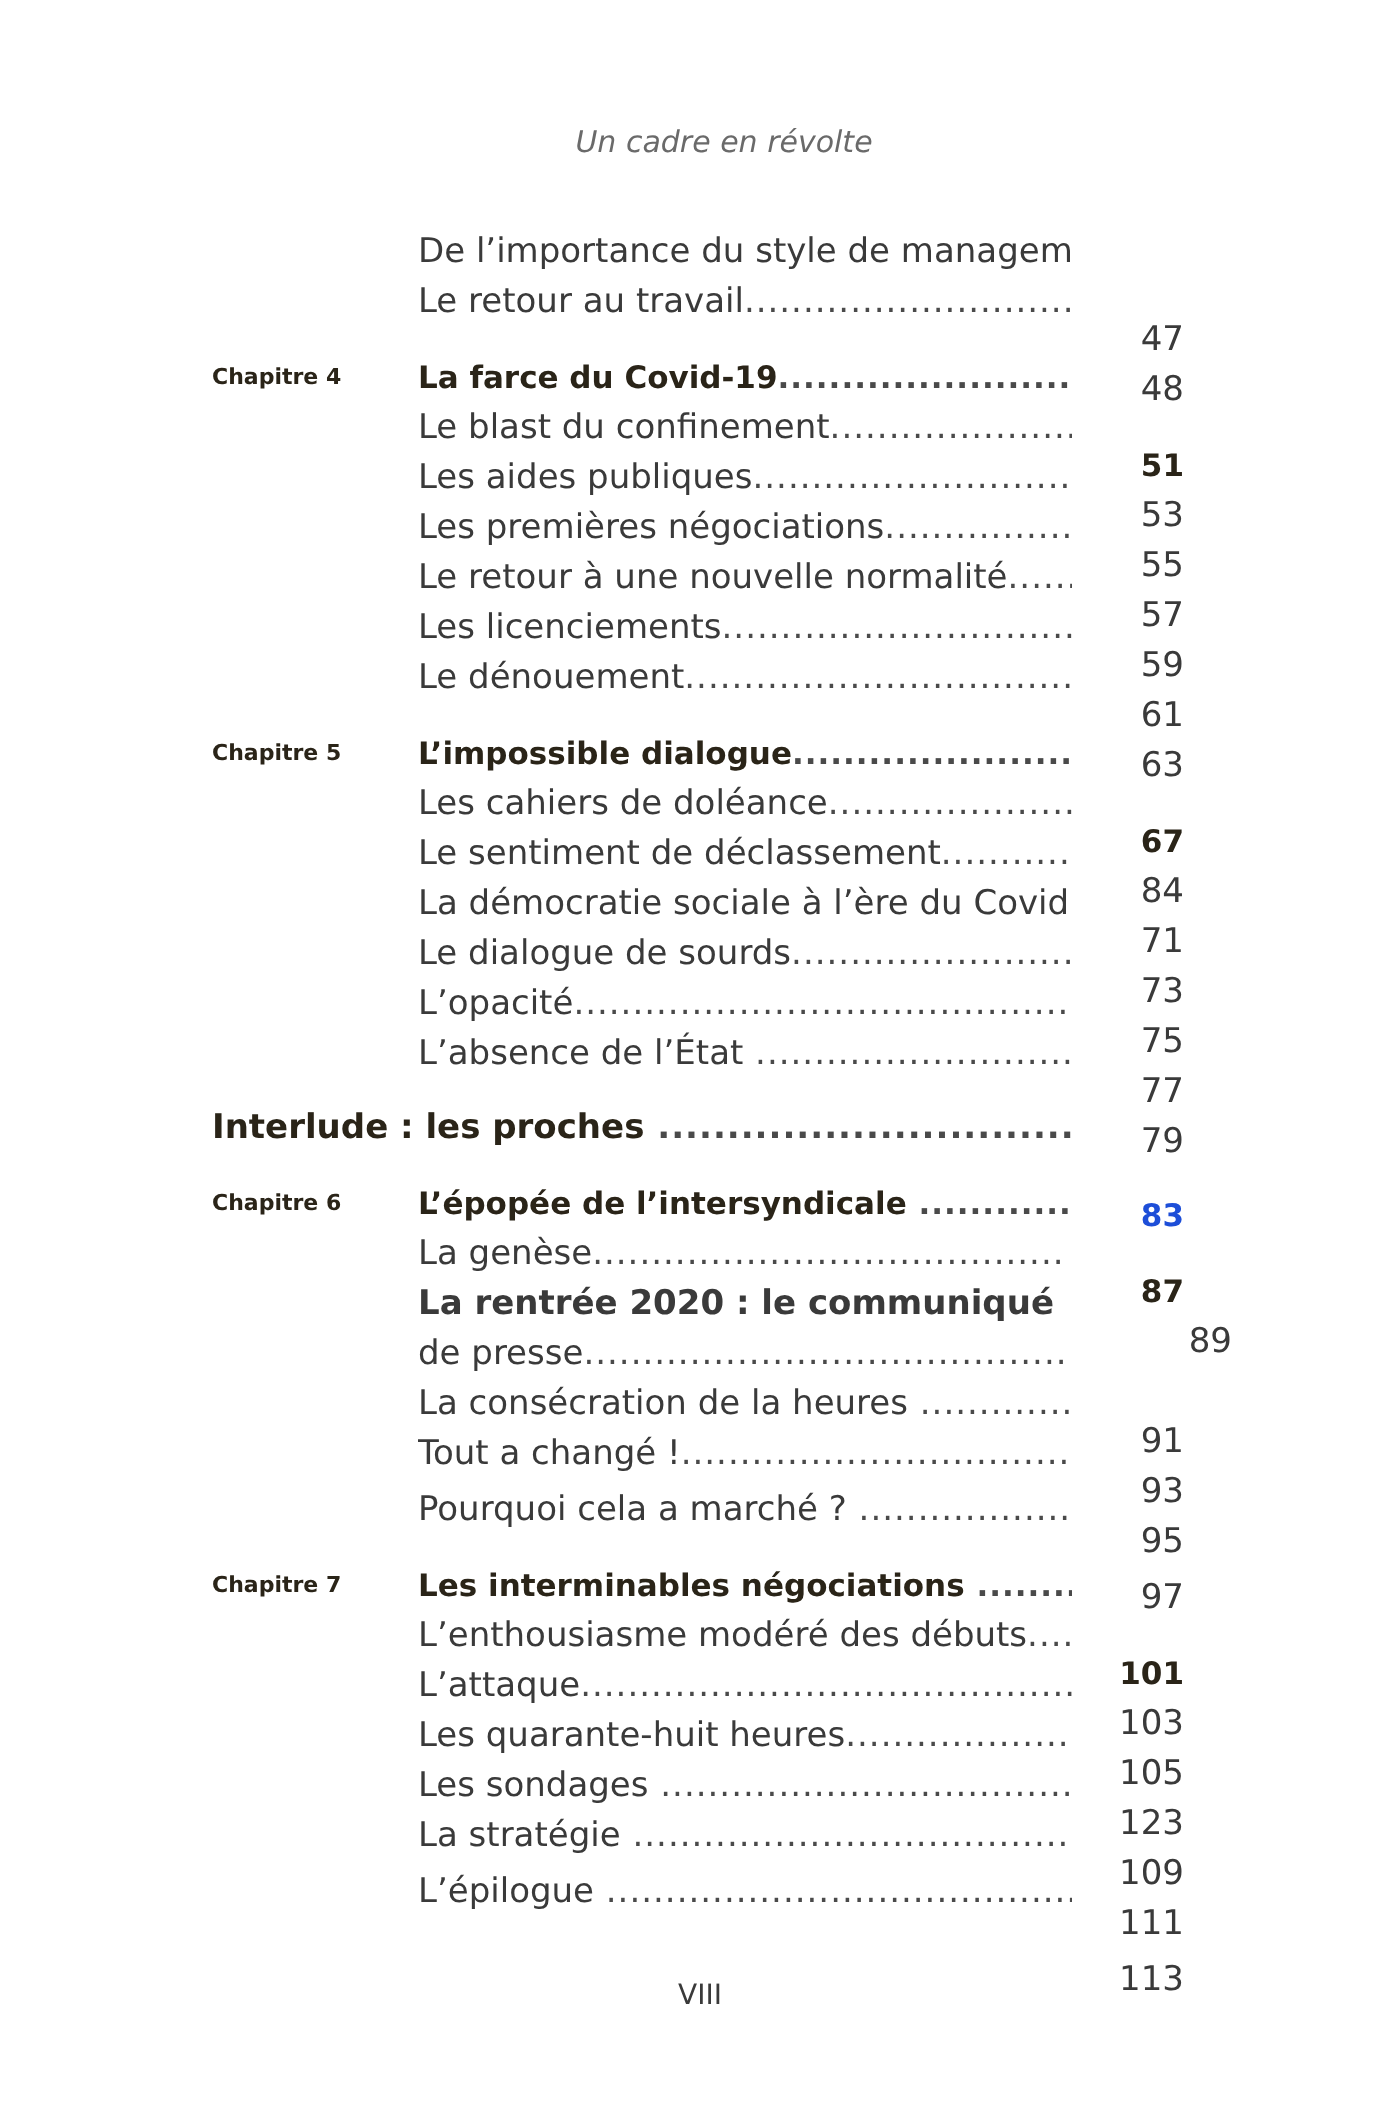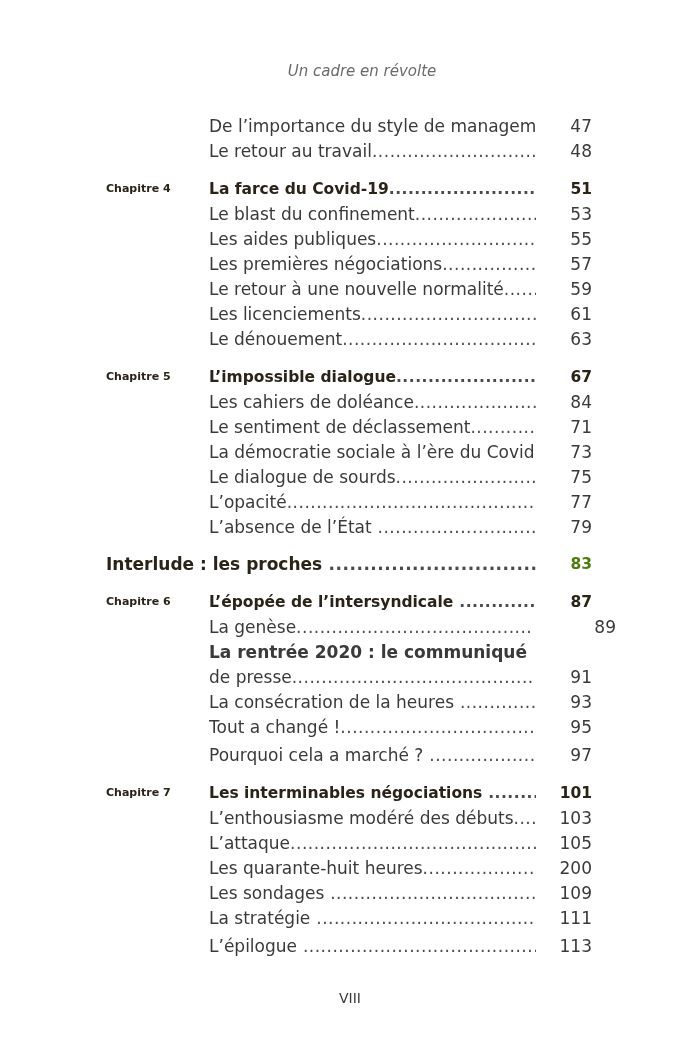--- a/index.html
+++ b/index.html
@@ -6,24 +6,24 @@
     body { width:700px; height:1063px; position:relative; overflow:hidden;
            font-family:"DejaVu Sans", sans-serif; color:#3a3a3a; }
     .running-head { position:absolute; top:62px; left:12px; width:700px; text-align:center;
            font-style:italic; font-size:15px; color:#6a6a6a; }
     .toc { position:absolute; top:113px; left:0; width:700px; }
     .row { position:absolute; left:0; width:700px; height:26px; font-size:17px; line-height:26px; }
     .row .label-chap { position:absolute; left:106px; font-weight:bold; color:#2a2418; font-size:11px; }
     .row .entry { position:absolute; left:209px; width:327px; overflow:hidden; white-space:nowrap; }
     .row .entry::after { content:"................................................................................................................"; position:absolute; left:0; z-index:-1; letter-spacing:1px; color:#4a4a4a; font-size:12px; }
     .row .entry .dots { color:#4a4a4a; letter-spacing:0.5px; }
-    .row .page { position:absolute; right:108px; text-align:right; }
+    .row .page { position:absolute; right:108px; text-align:right;margin-top:44px; }
     .row.chapter .entry, .row.chapter .page { font-weight:bold; color:#2a2418; font-size:15.5px; }
     .row.interlude .entry { left:106px; width:430px; font-weight:bold; color:#2a2418; font-size:17px; }
-    .row.interlude .page { font-weight:bold; color:#4d7c0f; font-size:15.5px; }
+    .row.interlude .page { font-weight:bold; color:#1d4ed8; font-size:15.5px; }
     .folio { position:absolute; top:990px; left:0; width:700px; text-align:center; font-size:14px; color:#3a3a3a; }
   </style>
 </head>
 <body>
 
 <div class="running-head">Un cadre en révolte</div>
 
 <div class="toc" id="toc">
     <div class="row section" style="top: 0px;">
       <span class="entry"><span>De l’importance du style de management</span><span class="dots"></span></span>
@@ -132,21 +132,21 @@
     <div class="row section" style="top: 692px;">
       <span class="entry"><span>L’enthousiasme modéré des débuts</span><span class="dots">........</span></span>
       <span class="page">103</span>
     </div>
     <div class="row section" style="top: 717px;">
       <span class="entry"><span>L’attaque</span><span class="dots">...........................................</span></span>
       <span class="page">105</span>
     </div>
     <div class="row section" style="top: 742px;">
       <span class="entry"><span>Les quarante-huit heures</span><span class="dots">......................</span></span>
-      <span class="page">200</span>
+      <span class="page">123</span>
     </div>
     <div class="row section" style="top: 767px;">
       <span class="entry"><span>Les sondages</span><span class="dots"> ...................................</span></span>
       <span class="page">109</span>
     </div>
     <div class="row section" style="top: 792px;">
       <span class="entry"><span>La stratégie</span><span class="dots"> ......................................</span></span>
       <span class="page">111</span>
     </div>
     <div class="row section" style="top: 820px;">

